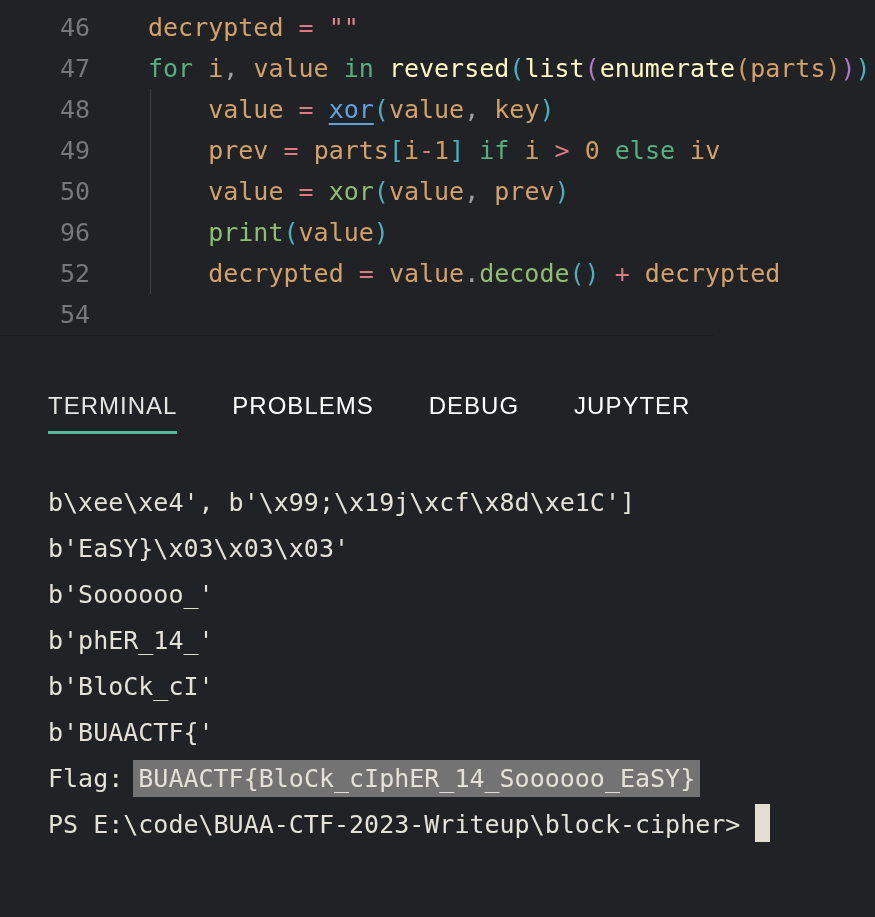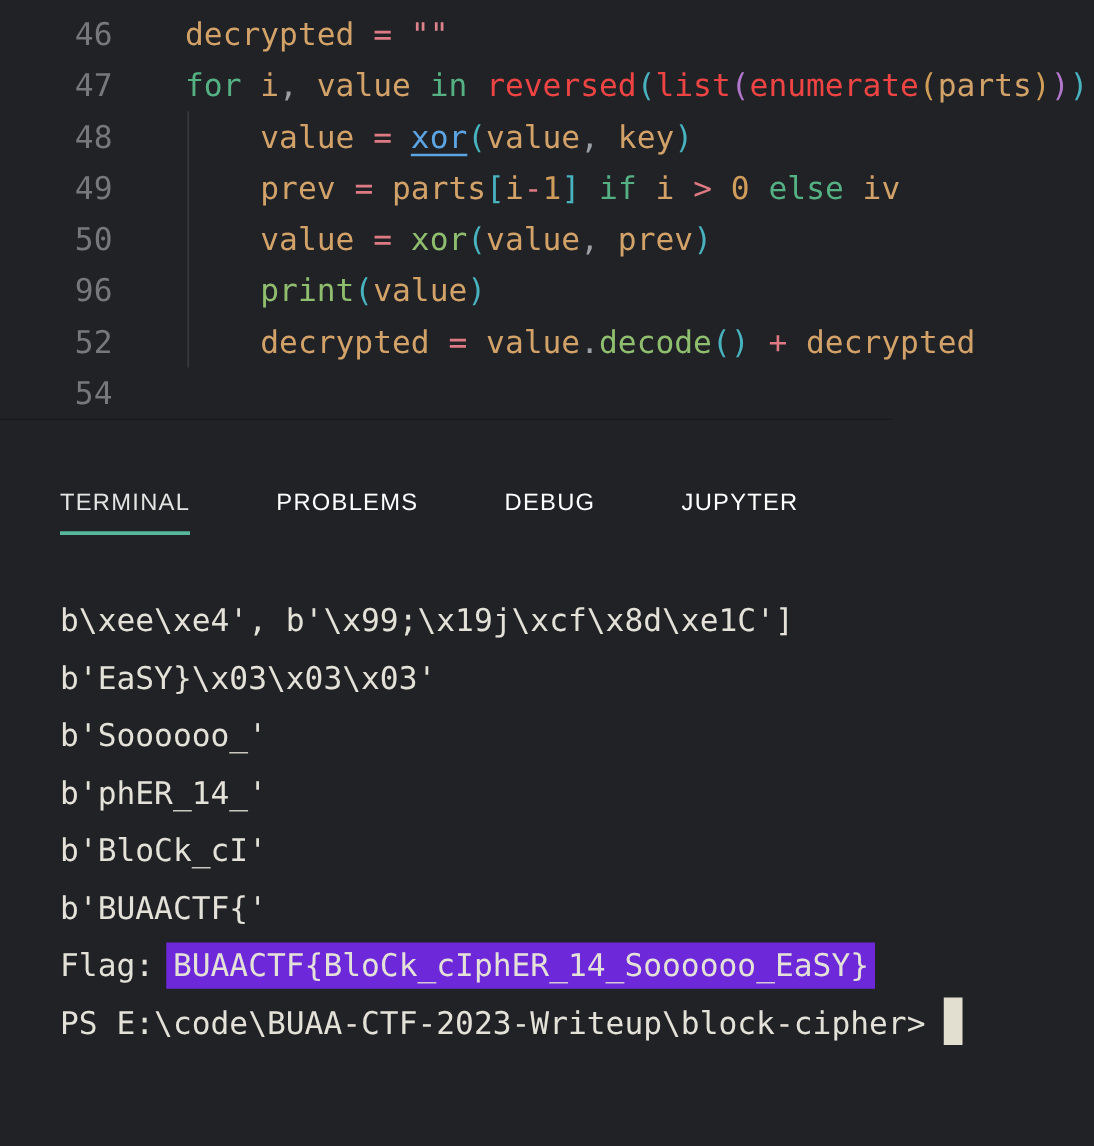--- a/index.html
+++ b/index.html
@@ -34,38 +34,38 @@
     position: absolute;
     left: 150px; top: 0; height: 100%; width: 1px;
     background: #3e4145;
   }
   
   .tk-var     { color: #d2a269; }
   .tk-num     { color: #d09c5c; }
   .tk-op      { color: #dd7a83; }
   .tk-kw      { color: #55b183; }
   .tk-call    { color: #8fbe6f; }
-  .tk-builtin { color: #ef4444; }
+  .tk-builtin { color: #fef9c3; }
   .tk-link    { color: #5ca4e2; text-decoration: underline; text-underline-offset: 5px; }
   .tk-punc    { color: #9aa0a6; }
   .tk-br1     { color: #48b2be; }
   .tk-br2     { color: #b077cb; }
   .tk-br3     { color: #cf9d57; }
   .tk-str     { color: #dd838b; }
   .tk-strq    { color: #83a18a; }
   .tk-plain   { color: #c7ccd1; }
 
   
   .panel { border-top: 1px solid rgba(0,0,0,0.25); }
   .tabs {
     display: flex;
-    gap: 69px;
+    gap: 55px;
     padding: 56px 0 0 48px;
     font-family: "Liberation Sans", sans-serif;
-    font-size: 19px;
+    font-size: 24px;
     letter-spacing: 1px;
   }
   .tab {
     color: #ffffff;
     padding-bottom: 11px;
     border-bottom: 3px solid transparent;
     cursor: pointer;
   }
   .tab.active {
     color: #e3e5e2;
@@ -74,21 +74,21 @@
 
   
   .terminal {
     padding: 46px 16px 0 48px;
     font-size: 25px;
     line-height: 46px;
     color: #e4e1d8;
   }
   .t-line { white-space: pre; height: 46px; }
   .hl {
-    background: #6d28d9;
+    background: #737373;
     padding: 4px 5px;
     margin: 0 -5px;
   }
   .cursor {
     display: inline-block;
     width: 15px; height: 38px;
     background: #e2dfd1;
     vertical-align: -9px;
   }
 </style>

